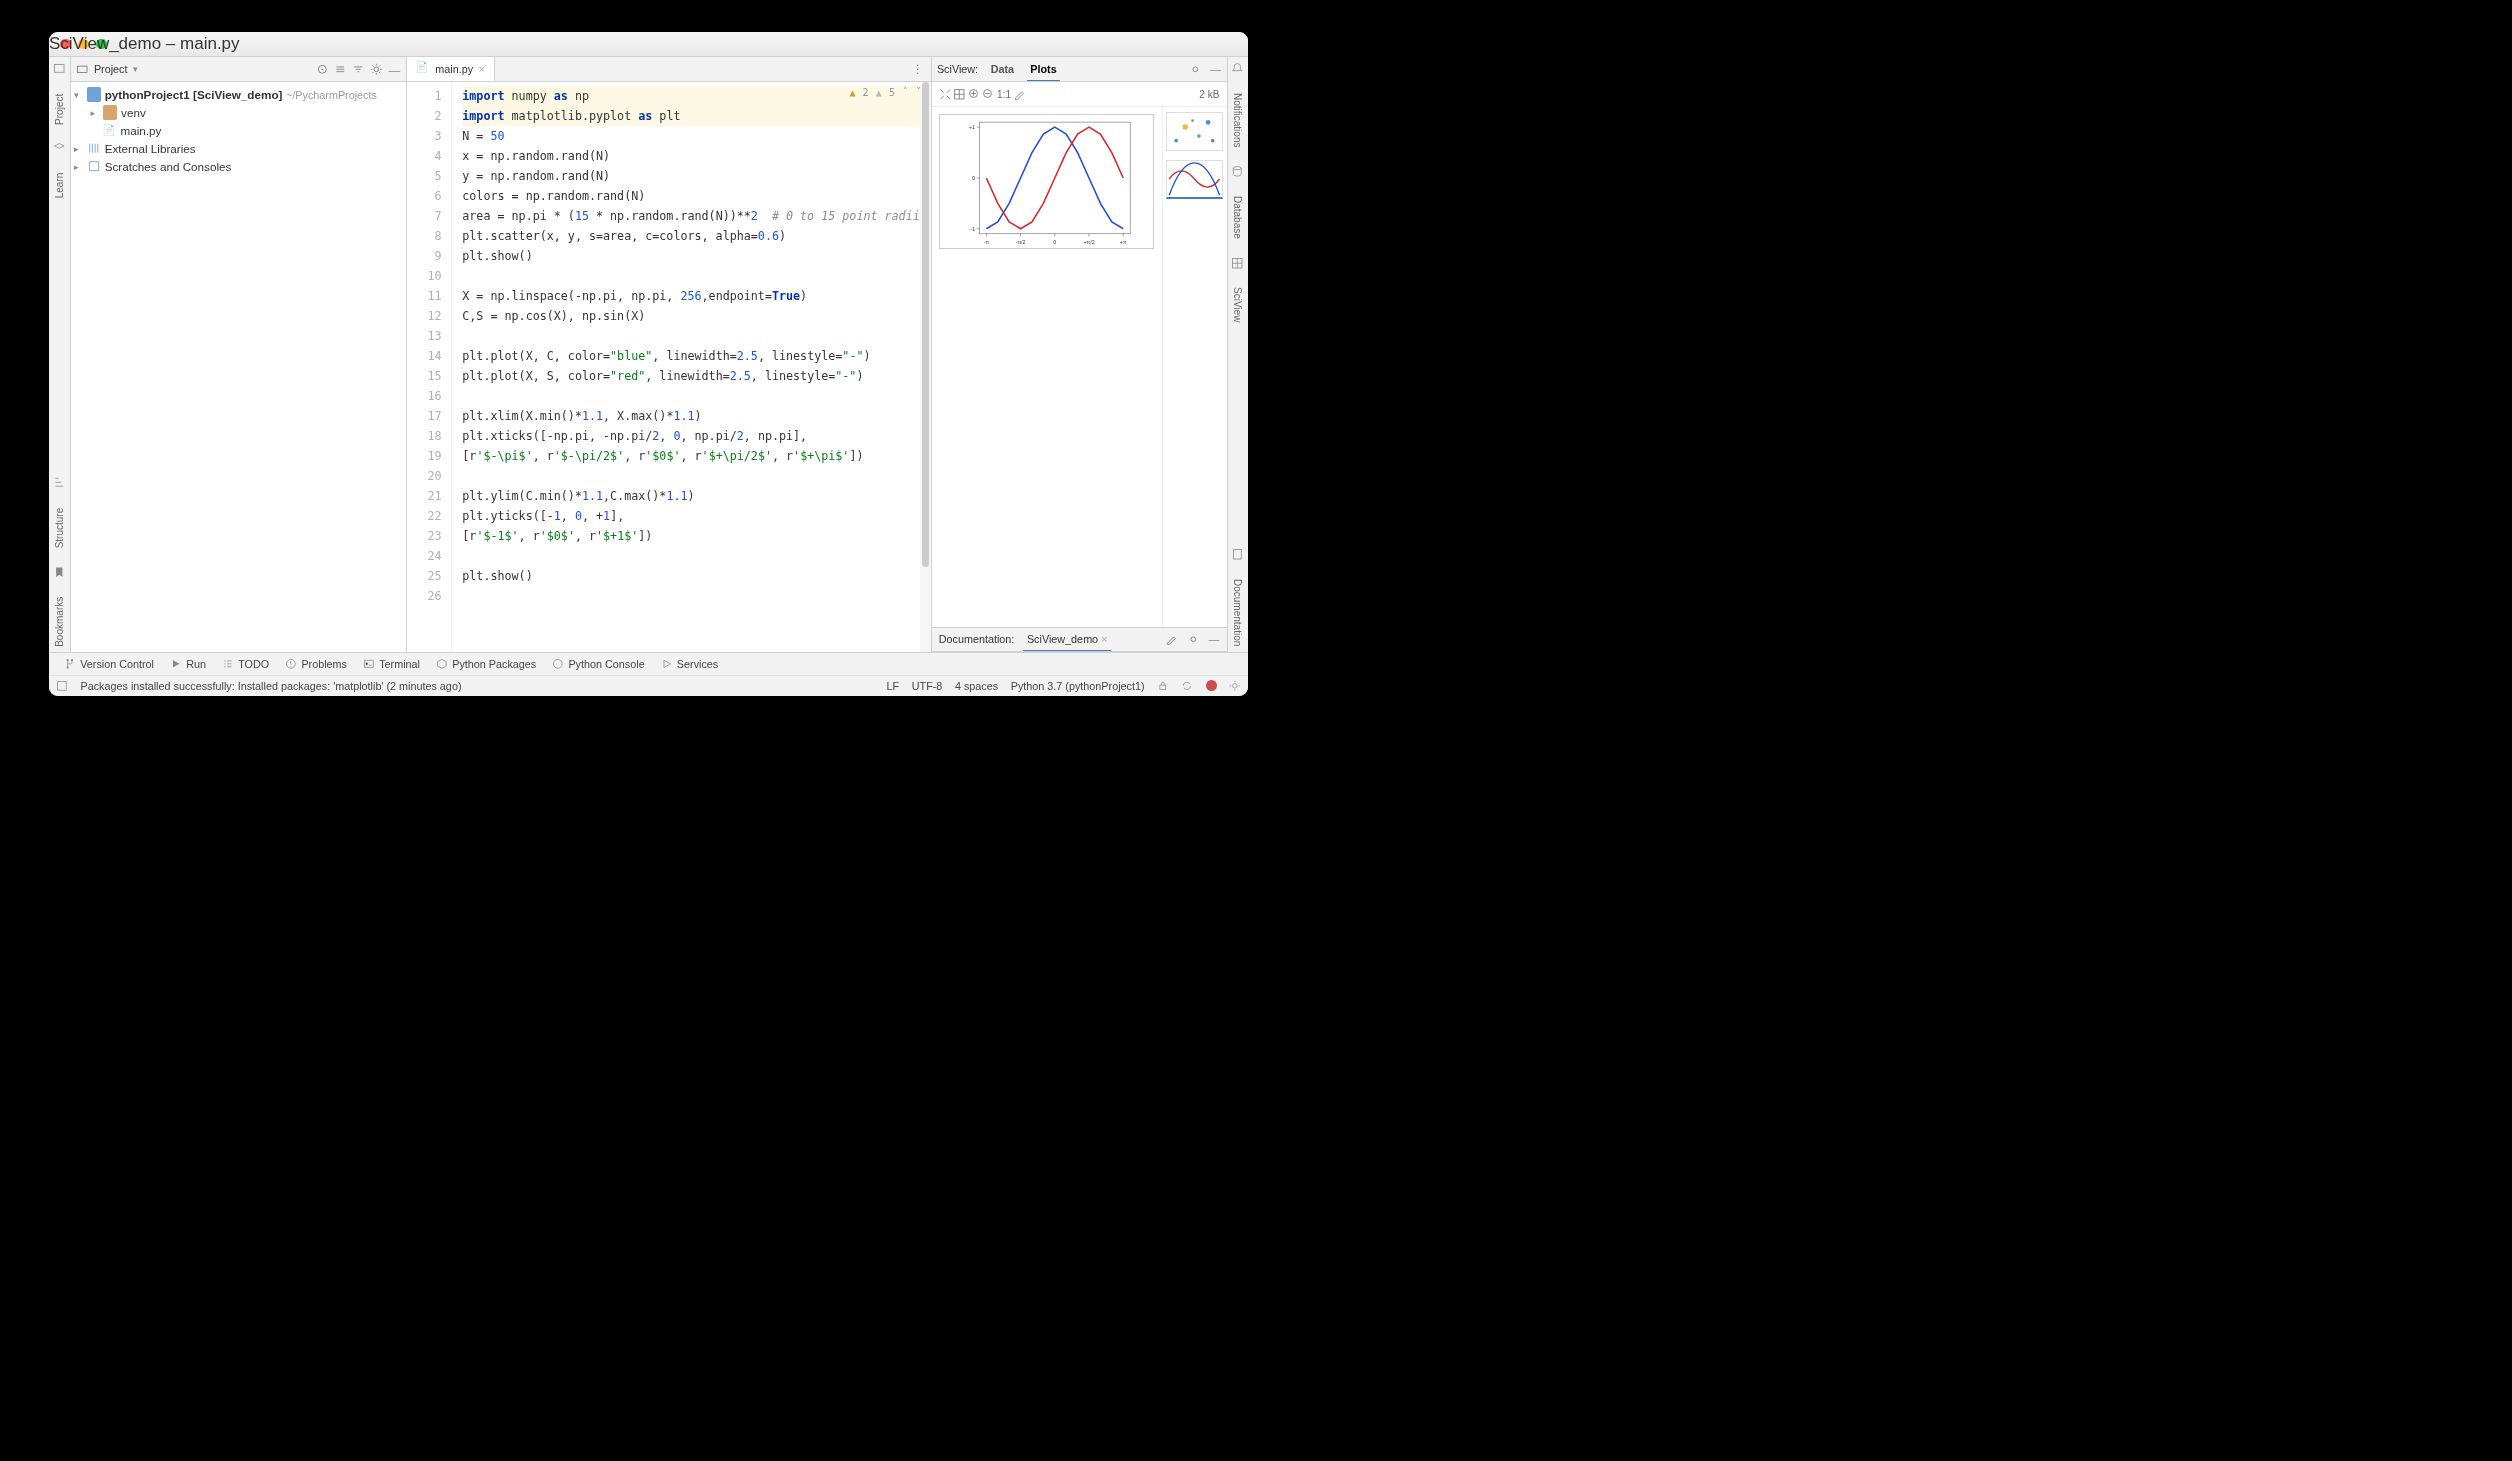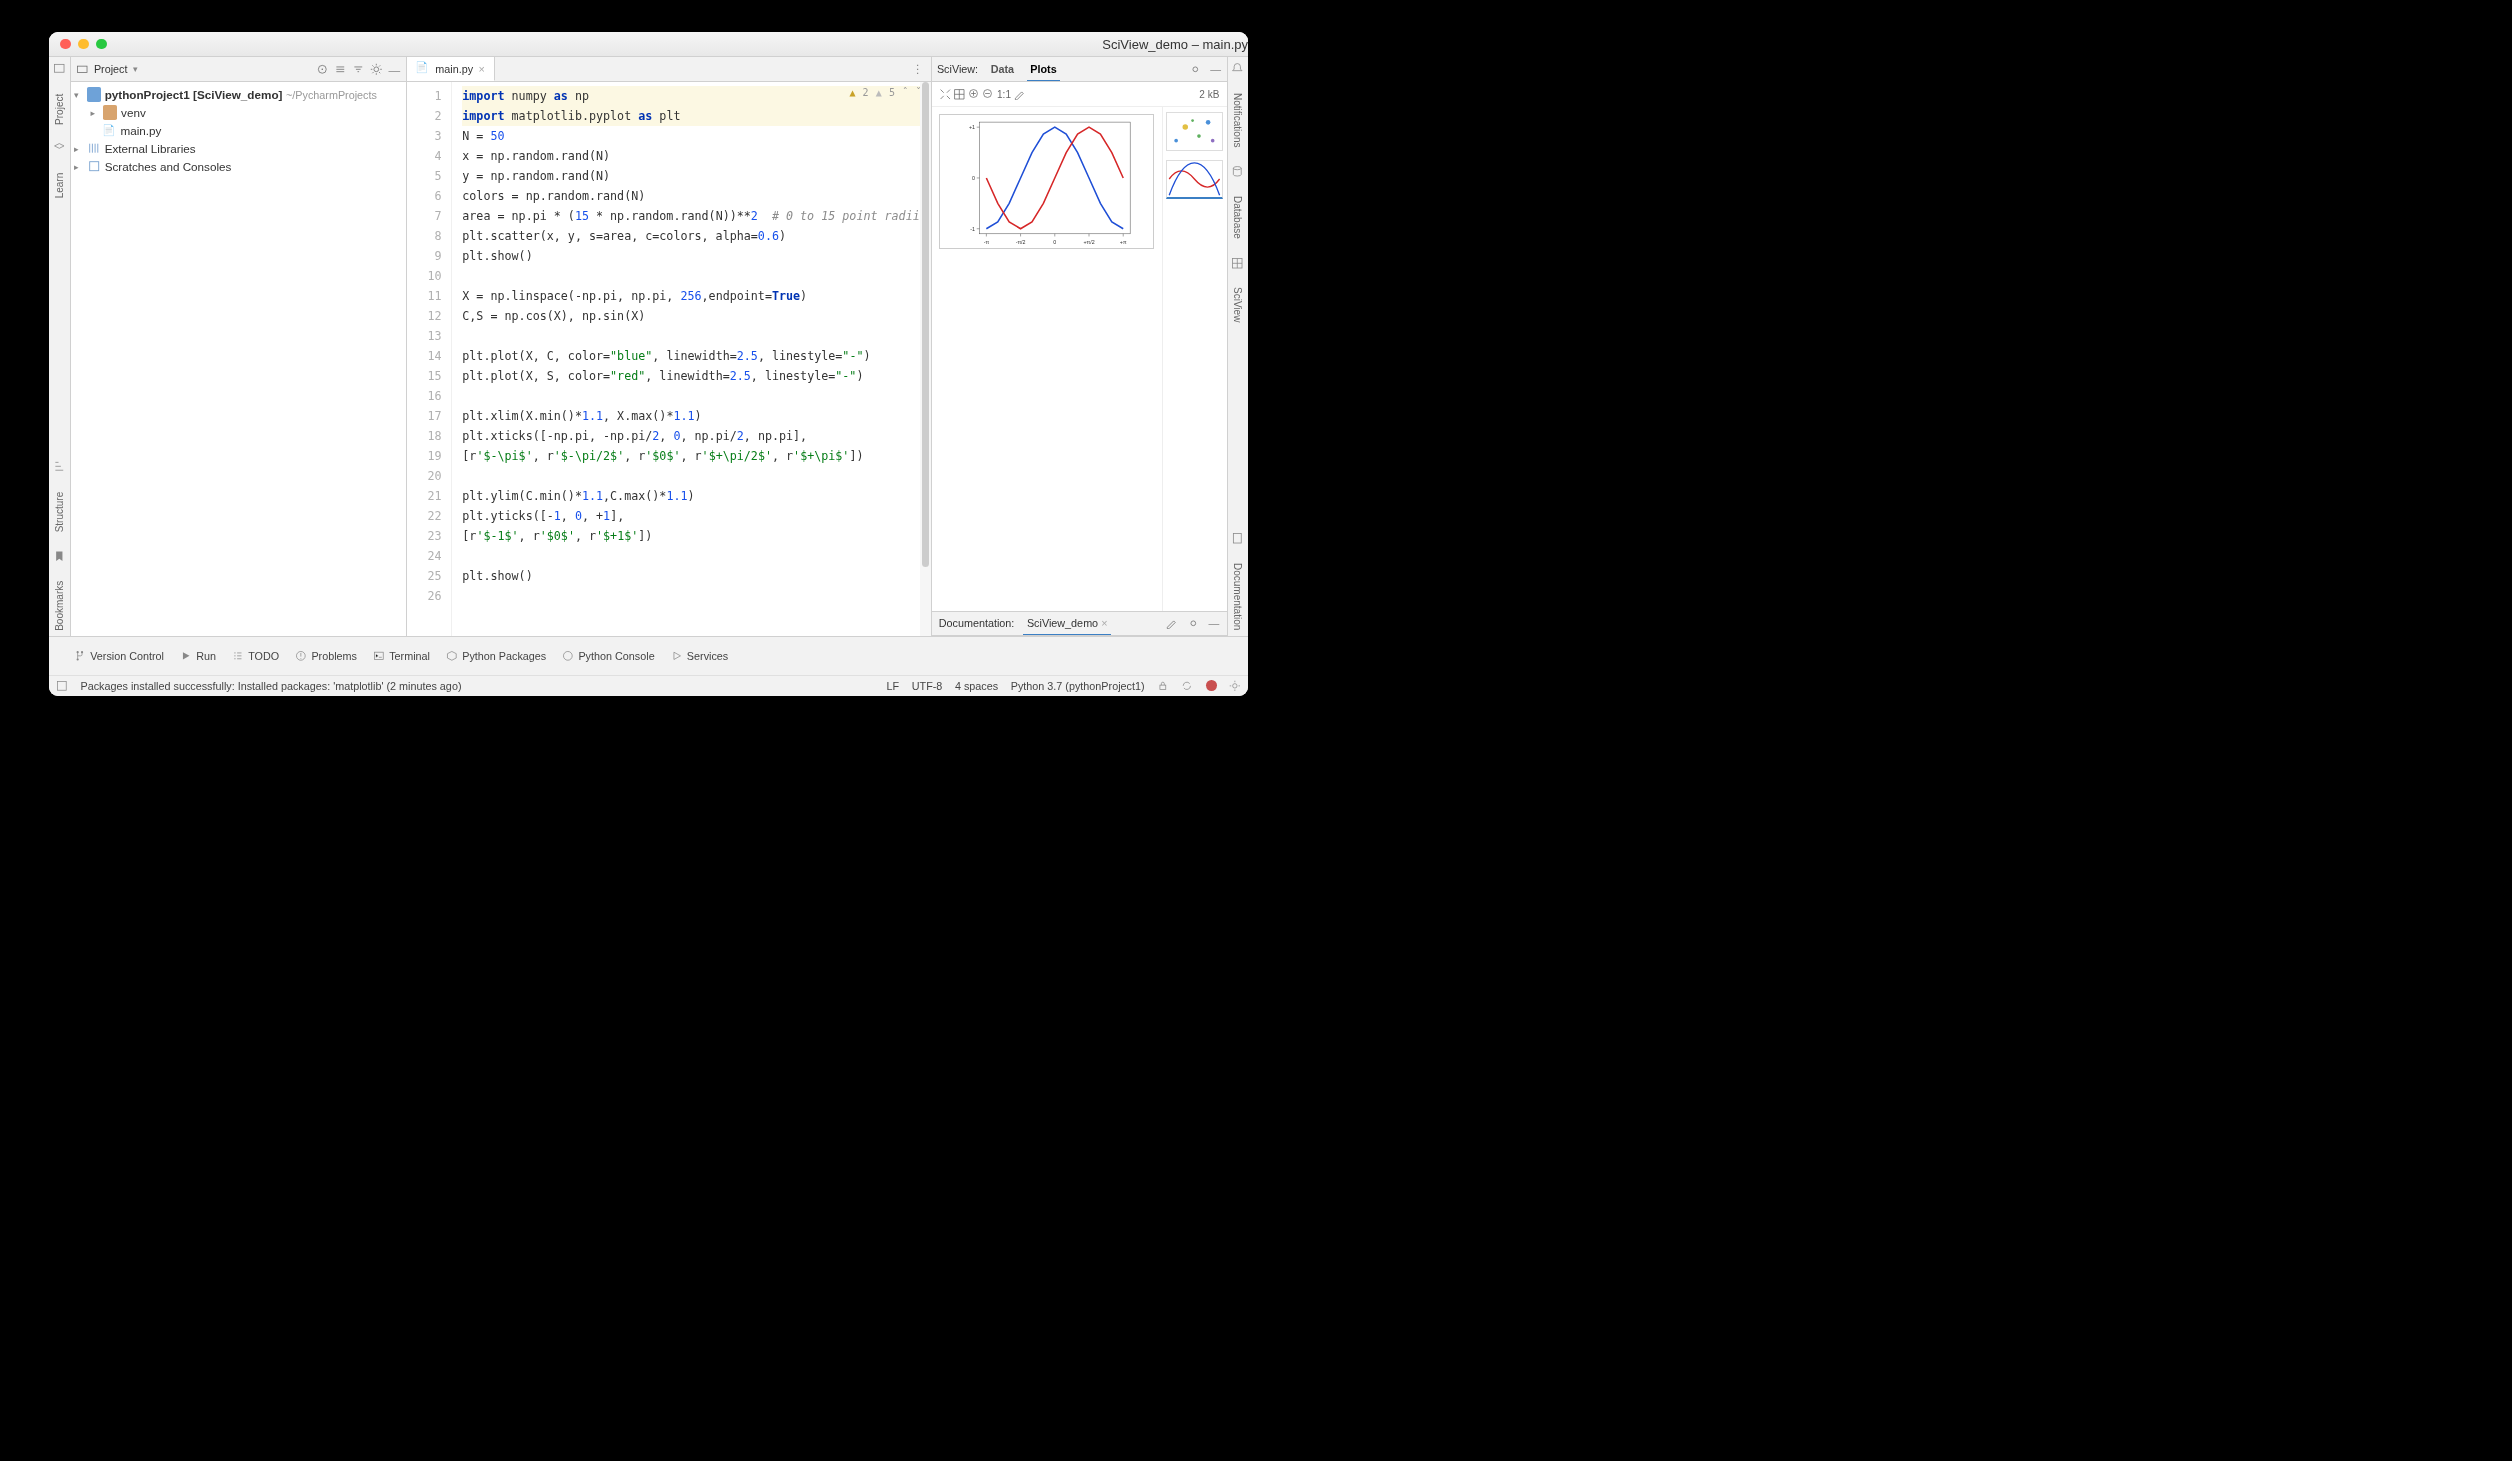--- a/index.html
+++ b/index.html
@@ -2,21 +2,21 @@
 <html style="font-size:14.4px"><head>
 <meta charset="utf-8">
 <style>
 * { box-sizing: border-box; margin: 0; padding: 0; }
 body { background: #000; font-family: -apple-system, "Helvetica Neue", Arial, sans-serif; font-size: 11.7px; color: #333; }
 .window { position: absolute; left: 49px; top: 32px; width: 1199px; height: 664px; background: #fff; border-radius: 9px; overflow: hidden; box-shadow: 0 9px 36px rgba(0,0,0,.5); display: flex; flex-direction: column; }
 .titlebar { height: 25px; background: linear-gradient(#f6f6f6,#e8e8e8); border-bottom: 0.9px solid #d0d0d0; display: flex; align-items: center; position: relative; }
 .traffic { display: flex; gap: 7.2px; margin-left: 10.8px; }
 .light { width: 10.8px; height: 10.8px; border-radius: 50%; }
 .light.red { background: #ff5f57; } .light.yellow { background: #febc2e; } .light.green { background: #28c840; }
-.title { position: absolute; left: 0; right: 0; text-align: right; font-size: 13px; color: #333; pointer-events: none; }
+.title { position: absolute; left: 0; right: 0; text-align: left; font-size: 17px; color: #333; pointer-events: none; }
 
 .body { flex: 1; display: flex; min-height: 0; }
 .leftstrip, .rightstrip { width: 21.5px; background: #f2f2f2; border-right: 0.9px solid #d0d0d0; display: flex; flex-direction: column; align-items: center; padding-top: 5.4px; gap: 12.6px; }
 .rightstrip { border-right: none; border-left: 0.9px solid #d0d0d0; }
 .vtab { writing-mode: vertical-rl; transform: rotate(180deg); font-size: 10px; color: #666; cursor: pointer; padding: 5.4px 1.8px; }
 .vtab.rt { transform: none; writing-mode: vertical-rl; }
 .vicon { width: 12.6px; height: 12.6px; color: #888; }
 
 .projectpanel { width: 336px; background: #fff; border-right: 0.9px solid #d0d0d0; display: flex; flex-direction: column; }
 .pp-header { height: 25px; border-bottom: 0.9px solid #d0d0d0; background: #f2f2f2; display: flex; align-items: center; padding: 0 5.4px; gap: 5.4px; }
@@ -60,21 +60,21 @@
 .sv-body { flex: 1; display: flex; }
 .sv-main { flex: 1; padding: 7.2px; }
 .sv-thumbs { width: 65px; border-left: 0.9px solid #eee; padding: 5.4px 3.6px; display: flex; flex-direction: column; gap: 9px; }
 .thumb { border: 0.9px solid #ddd; height: 39px; position: relative; cursor: pointer; }
 .thumb.sel { border-bottom: 2.7px solid #3b7fc4; }
 .plot { background: #fff; border: 0.9px solid #ccc; width: 100%; height: 135px; position: relative; }
 .doc-header { height: 25px; background: #f2f2f2; border-top: 0.9px solid #d0d0d0; border-bottom: 0.9px solid #d0d0d0; display: flex; align-items: center; padding: 0 7.2px; gap: 9px; font-size: 10.8px; }
 .doc-tab { border-bottom: 1.8px solid #3b7fc4; padding: 0 3.6px; height: 100%; display: flex; align-items: center; }
 .doc-body { flex: 1; padding: 9px; font-size: 11.7px; }
 
-.bottombar { height: 39px; background: #f2f2f2; border-top: 0.9px solid #d0d0d0; display: flex; align-items: center; padding: 0 25px; gap: 16px; font-size: 10.8px; color: #444; }
+.bottombar { height: 23px; background: #f2f2f2; border-top: 0.9px solid #d0d0d0; display: flex; align-items: center; padding: 0 15px; gap: 16px; font-size: 10.8px; color: #444; }
 .bottombar .item { display: flex; align-items: center; gap: 4.5px; cursor: pointer; }
 .statusbar { height: 21.5px; background: #f2f2f2; border-top: 0.9px solid #e0e0e0; display: flex; align-items: center; padding: 0 7.2px; font-size: 10.8px; color: #444; gap: 12.6px; }
 .statusbar .msg { flex: 1; }
 .sicon { width: 11.7px; height: 11.7px; color: #888; }
 .err-dot { width: 10.8px; height: 10.8px; border-radius: 50%; background: #c94f4f; display: inline-block; }
 svg { display: block; }
 </style>
 </head>
 <body>
 

